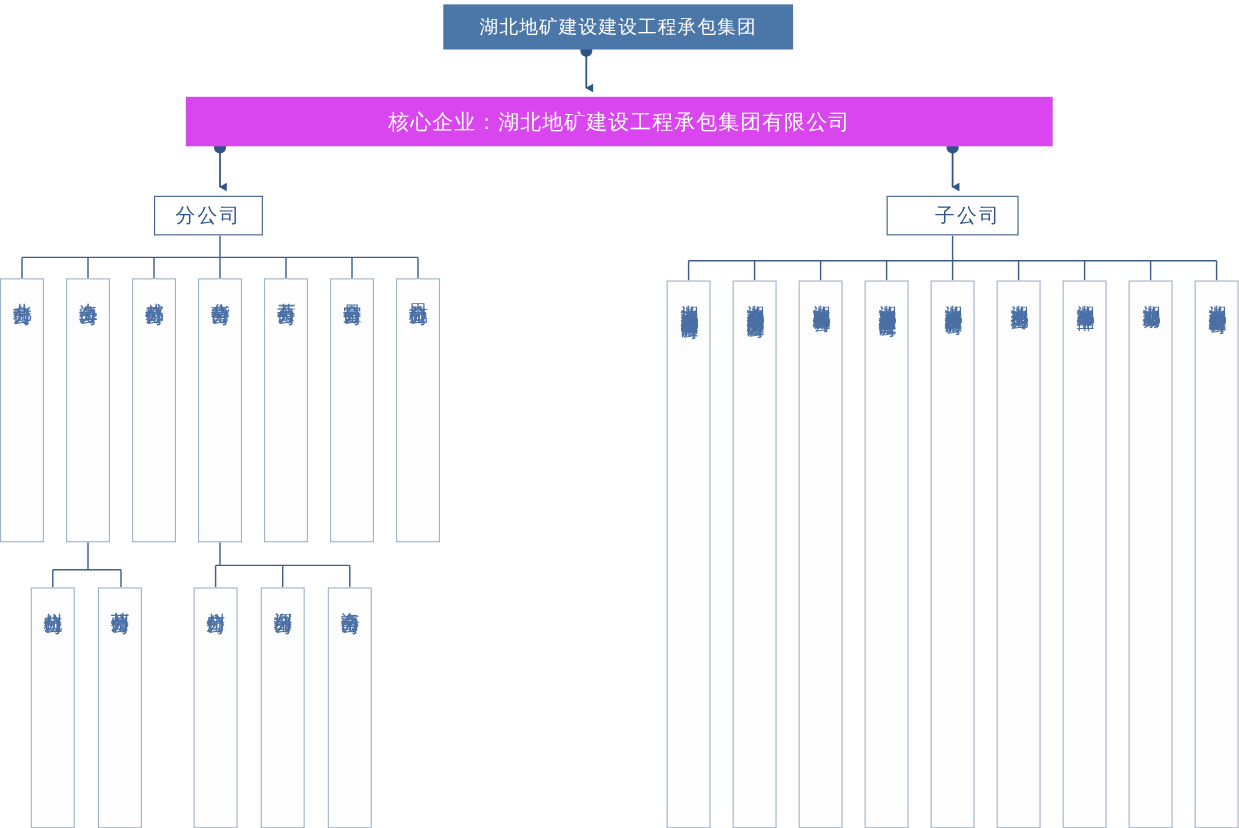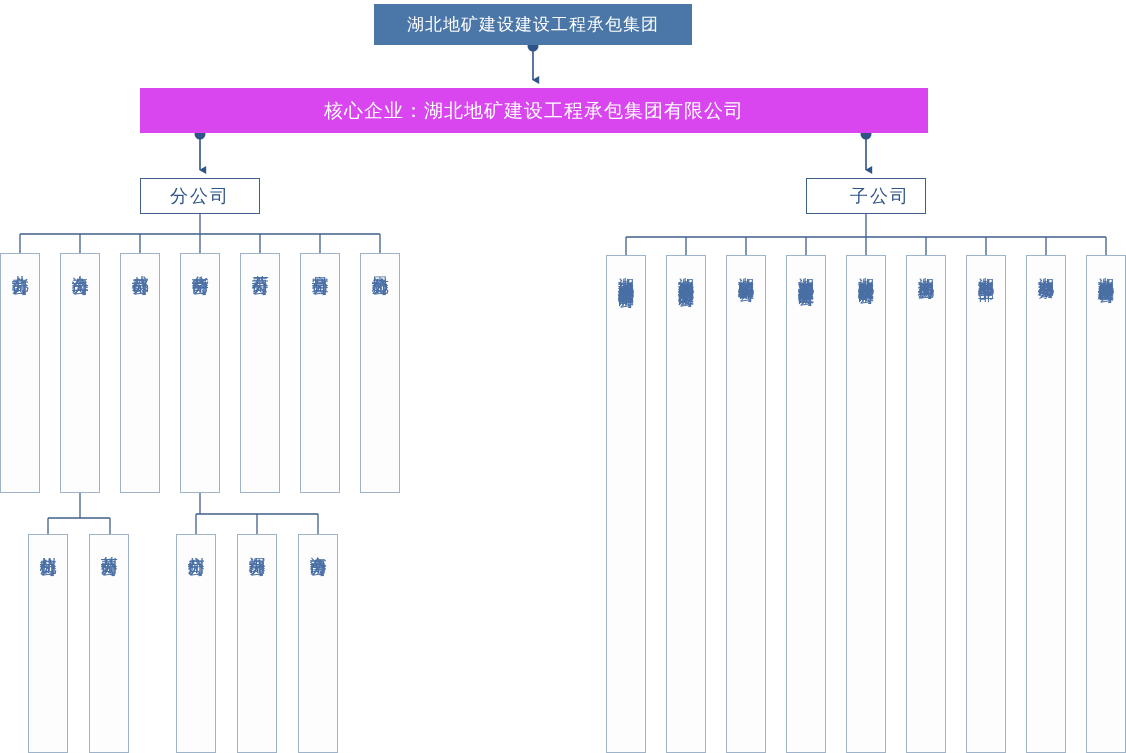--- a/index.html
+++ b/index.html
@@ -17,20 +17,21 @@
   #wires{position:absolute;left:0;top:0;width:1126px;height:753px;}
 
   
   .banner{
     position:absolute;
     display:flex;align-items:center;justify-content:center;
     color:#ffffff;
     letter-spacing:1px;
     box-sizing:border-box;
     white-space:nowrap;
+    margin-left:29px;
   }
   #banner-root{
     left:374px;top:4px;width:318px;height:41px;
     background:#4a76a8;
     font-size:17px;
   }
   #banner-core{
     left:140px;top:88px;width:788px;height:45px;
     background:#d946ef;
     font-size:19px;
@@ -40,21 +41,21 @@
   .node2{
     position:absolute;
     box-sizing:border-box;
     border:1px solid #3f5f8a;
     background:#ffffff;
     display:flex;align-items:center;justify-content:center;
     color:#2f5488;
     font-size:18px;
     letter-spacing:2px;
   }
-  #node-branch{left:140px;top:178px;width:120px;height:36px;text-align:right;}
+  #node-branch{left:140px;top:178px;width:99px;height:36px;text-align:right;}
   #node-sub{left:806px;top:178px;width:120px;height:36px;padding-left:28px;}
 
   
   .leaf{
     position:absolute;
     box-sizing:border-box;
     border:1px solid #9eb3c8;
     background:#fdfdfd;
     overflow:hidden;
   }

